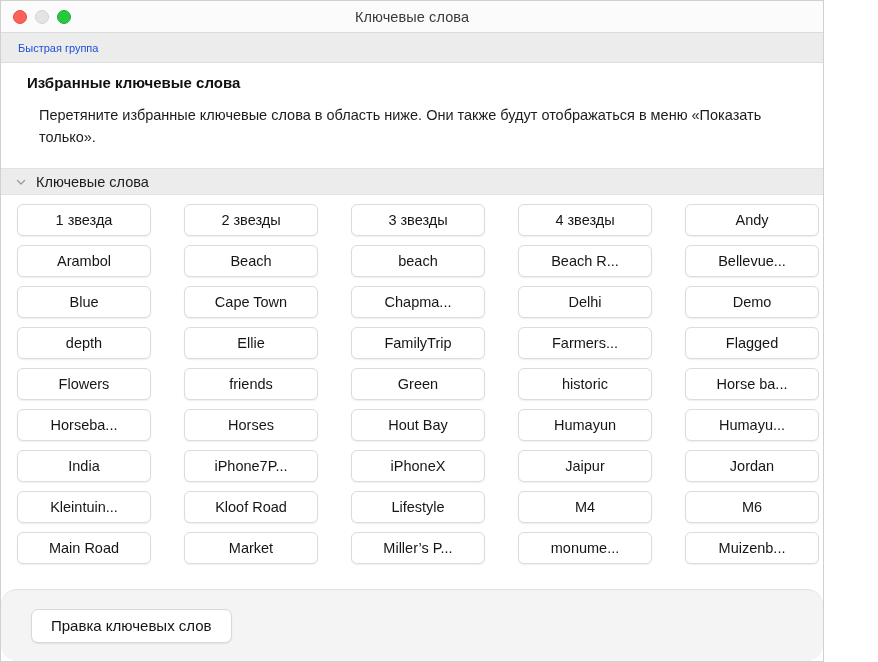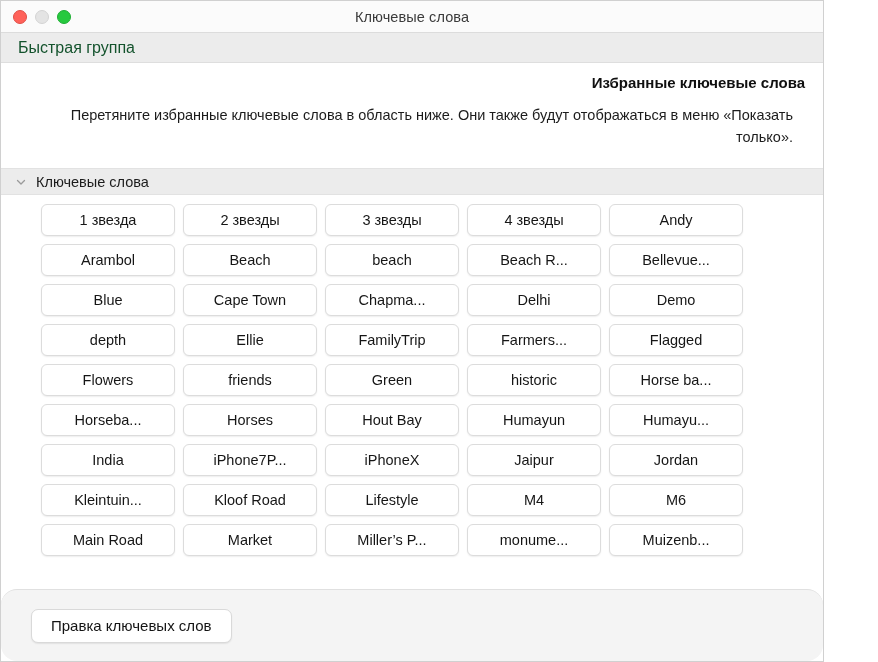--- a/index.html
+++ b/index.html
@@ -70,31 +70,30 @@
     flex: 0 0 30px;
     height: 30px;
     background: #ececec;
     border-bottom: 1px solid #dedede;
     display: flex;
     align-items: center;
     padding-left: 17px;
     box-sizing: border-box;
   }
   .toolbar-band .label {
-    font-size: 16px;
-    color: #14532d;
+    font-size: 11px;
+    color: #1d4ed8;
   }
 
   
   .favorites {
     flex: 0 0 auto;
     background: #ffffff;
     padding: 9px 18px 8px 26px;
     box-sizing: border-box;
-    text-align: right;
   }
   .favorites .heading {
     font-size: 15px;
     font-weight: bold;
     color: #101010;
     line-height: 21px;
     margin: 0 0 1px 0;
   }
   .favorites .desc {
     font-size: 14.5px;
@@ -137,23 +136,22 @@
     background: #ffffff;
     overflow: hidden;
     padding: 9px 0 0 0;
     box-sizing: border-box;
   }
   .grid {
     display: grid;
     grid-template-columns: repeat(5, 134px);
     column-gap: 33px;
     row-gap: 9px;
-    padding-left: 40px;
-    box-sizing: border-box;
-    gap: 8px;
+    padding-left: 16px;
+    box-sizing: border-box;
   }
   .chip {
     height: 32px;
     line-height: 30px;
     background: #ffffff;
     border: 1px solid #dcdcdc;
     border-radius: 6px;
     box-shadow: 0 1px 1.5px rgba(0,0,0,0.07);
     text-align: center;
     font-size: 14.5px;

